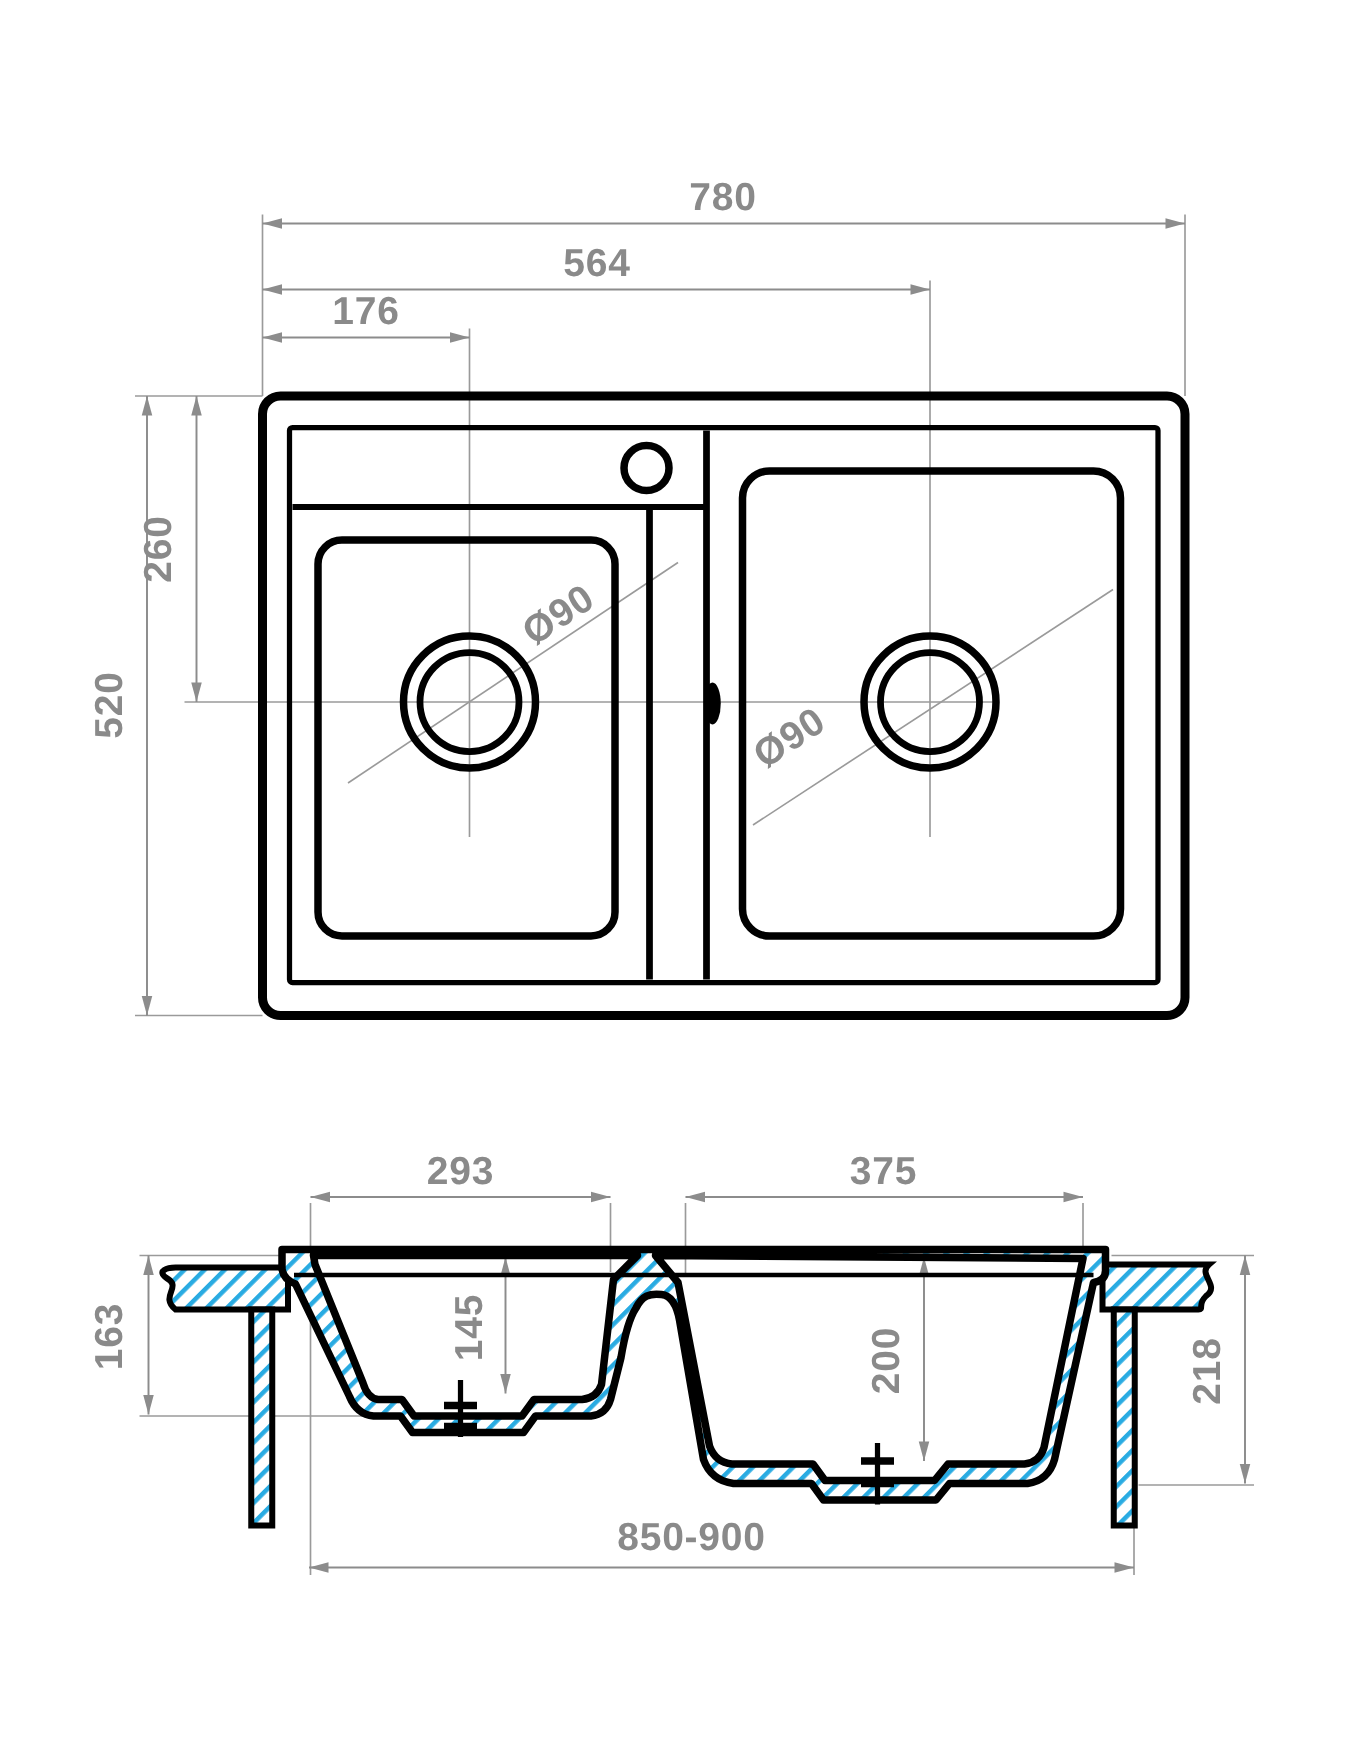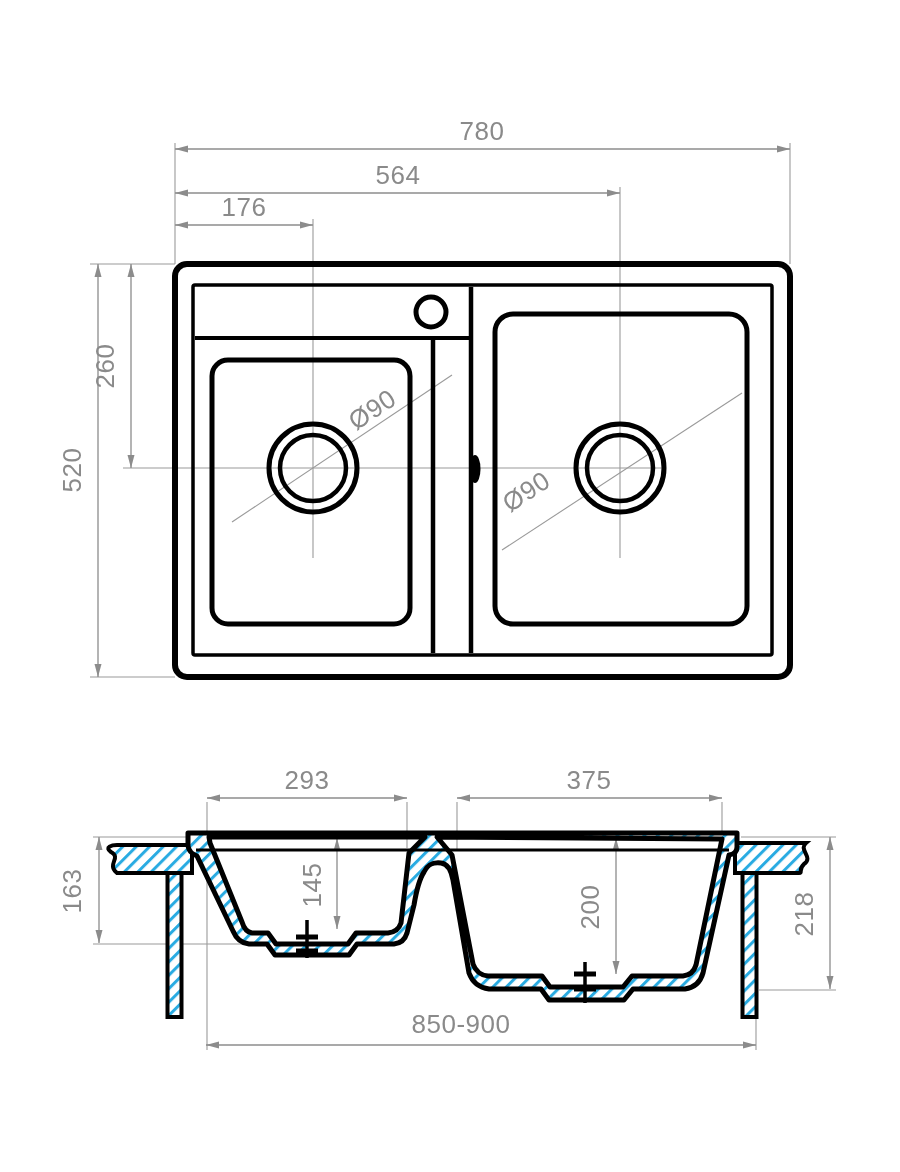--- a/index.html
+++ b/index.html
@@ -2,21 +2,21 @@
 <html style="--line: #000000; --dim: #8c8c8c; --hatch: #29abe2; --bg: #ffffff;"><head>
 <meta charset="utf-8">
 <style>
   :root{
     --line:#000000;
     --dim:#8c8c8c;
     --hatch:#29abe2;
     --bg:#ffffff;
   }
   html,body{margin:0;padding:0;background:var(--bg);}
-  .stage{width:900px;height:1096px;position:relative;background:var(--bg);margin:0 auto;}
+  .stage{width:900px;height:1096px;position:relative;background:var(--bg);margin:0 auto;font-weight:bold;}
   svg{display:block;}
   .dim-line{stroke:var(--dim);stroke-width:1.3;fill:none;}
   .ext-line{stroke:#9a9a9a;stroke-width:1.1;fill:none;}
   .arrow{fill:var(--dim);stroke:none;}
   .dim-text{
     font-family:"Liberation Sans","DejaVu Sans",sans-serif;
     font-size:26px;
     letter-spacing:0.5px;
     fill:#8a8a8a;
     text-anchor:middle;

